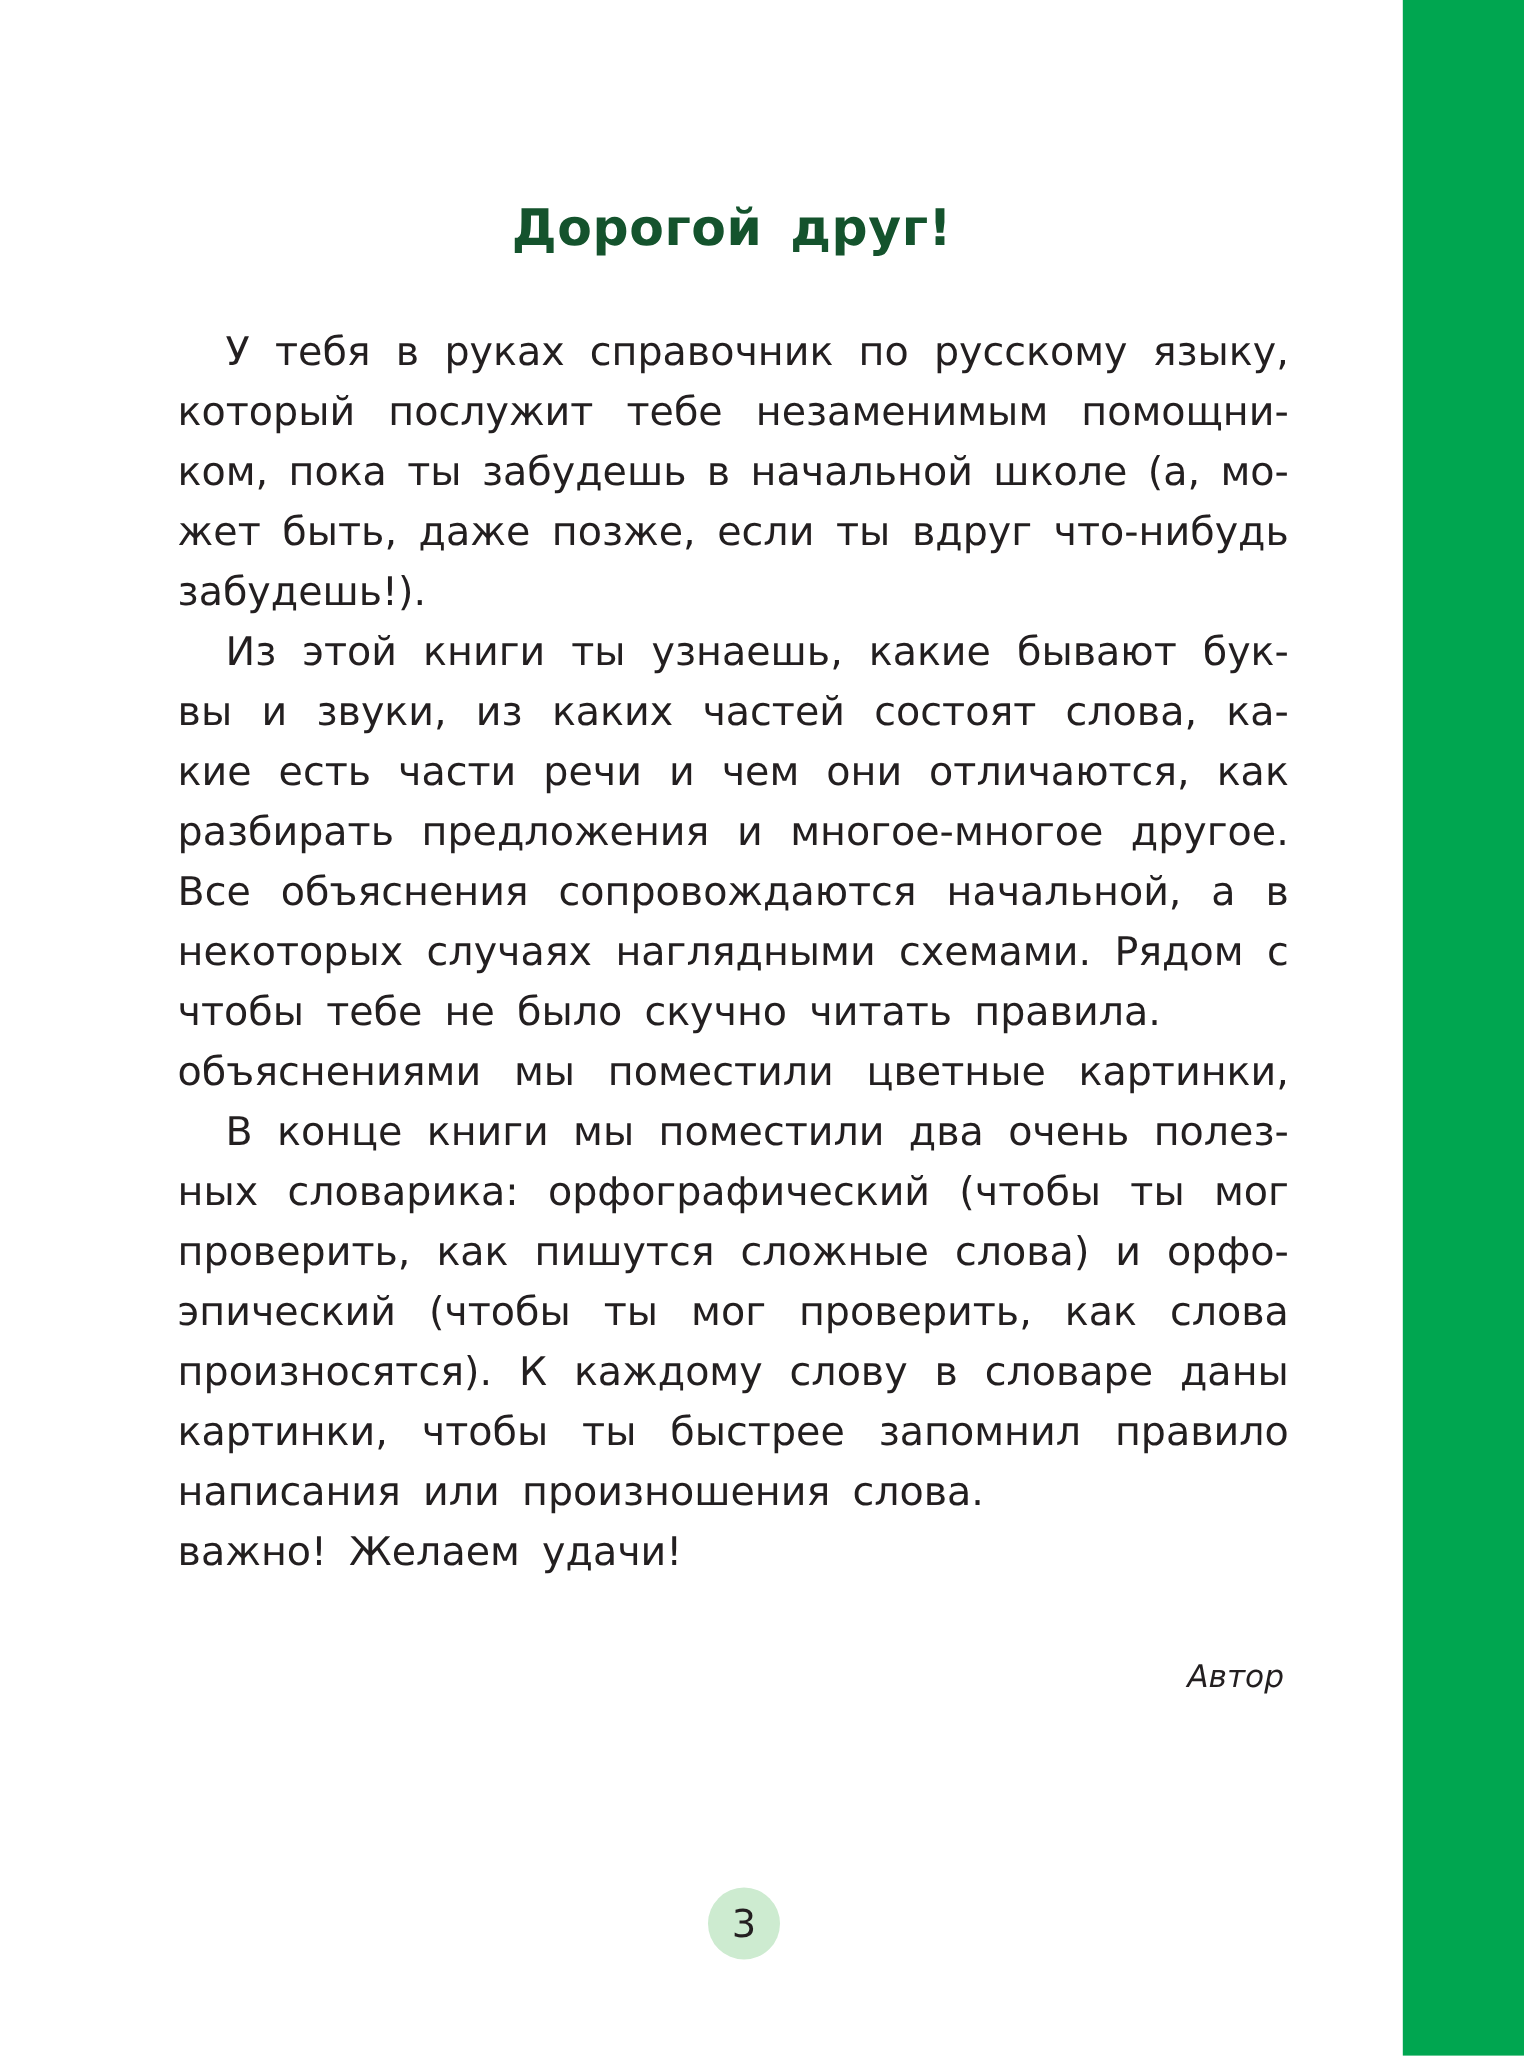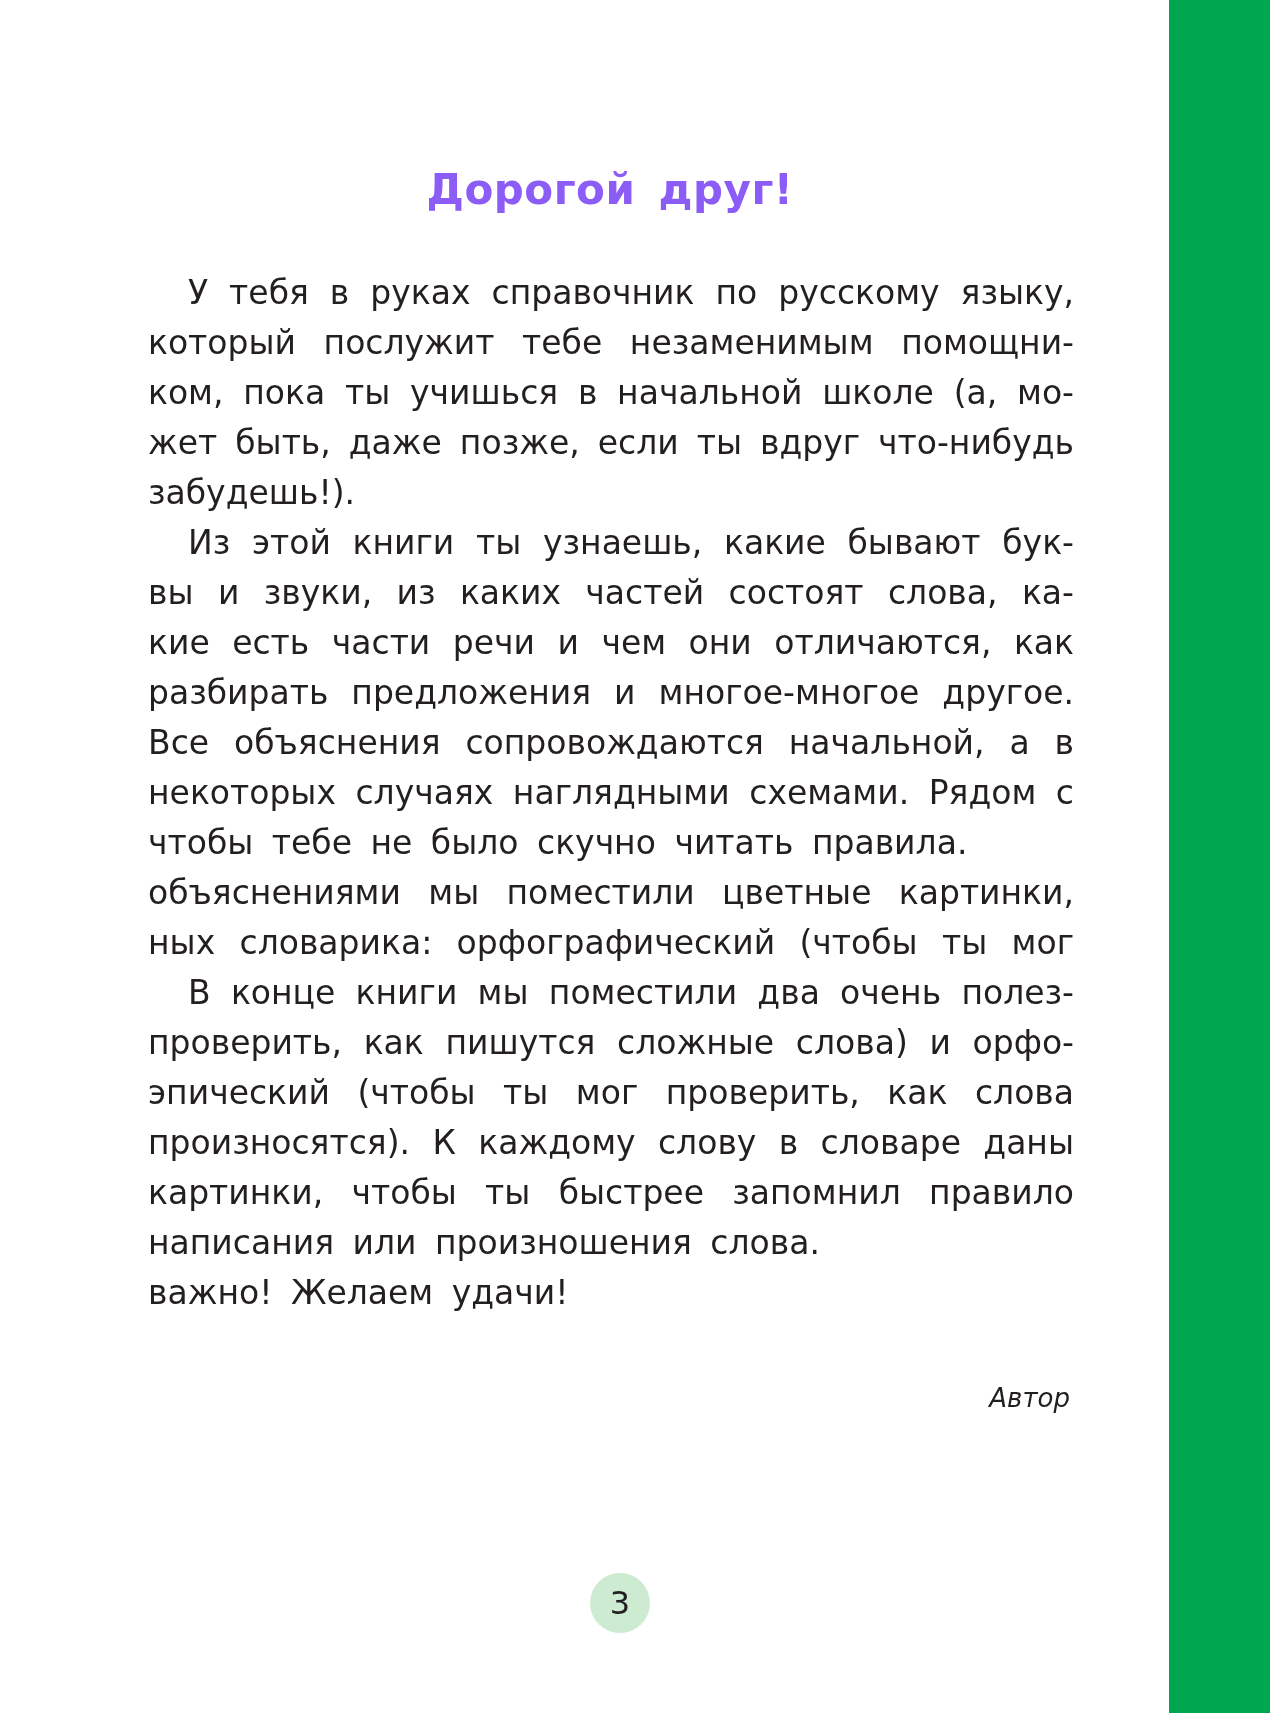--- a/index.html
+++ b/index.html
@@ -26,21 +26,21 @@
   .title {
     position: absolute;
     top: 160px;
     left: 0;
     width: 1220px;
     text-align: center;
     font-family: "DejaVu Sans", "Liberation Sans", sans-serif;
     font-weight: bold;
     font-size: 42px;
     line-height: 60px;
-    color: #8b5cf6;
+    color: #14532d;
     word-spacing: 8px;
     letter-spacing: 0.5px;
   }
   .body-text {
     position: absolute;
     top: 268px;
     left: 148px;
     width: 926px;
     font-size: 33px;
     line-height: 50px;
@@ -102,21 +102,21 @@
 
 <div class="body-text">
 
   <div class="line indent">
       <span>У тебя в руках справочник по русскому языку,</span>
     </div>
   <div class="line">
       <span>который послужит тебе незаменимым помощни-</span>
     </div>
   <div class="line">
-      <span>ком, пока ты учишься в начальной школе (а, мо-</span>
+      <span>ком, пока ты забудешь в начальной школе (а, мо-</span>
     </div>
   <div class="line">
       <span>жет быть, даже позже, если ты вдруг что-нибудь</span>
     </div>
   <div class="line last">
       <span>забудешь!).</span>
     </div>
 
   <div class="line indent">
       <span>Из этой книги ты узнаешь, какие бывают бук-</span>
@@ -136,25 +136,25 @@
   <div class="line">
       <span>некоторых случаях наглядными схемами. Рядом с</span>
     </div>
   <div class="line last">
       <span>чтобы тебе не было скучно читать правила.</span>
     </div>
   <div class="line">
       <span>объяснениями мы поместили цветные картинки,</span>
     </div>
 
+  <div class="line indent">
+      <span>В конце книги мы поместили два очень полез-</span>
+    </div>
   <div class="line">
       <span>ных словарика: орфографический (чтобы ты мог</span>
-    </div>
-  <div class="line indent">
-      <span>В конце книги мы поместили два очень полез-</span>
     </div>
   <div class="line">
       <span>проверить, как пишутся сложные слова) и орфо-</span>
     </div>
   <div class="line">
       <span>эпический (чтобы ты мог проверить, как слова</span>
     </div>
   <div class="line">
       <span>произносятся). К каждому слову в словаре даны</span>
     </div>

